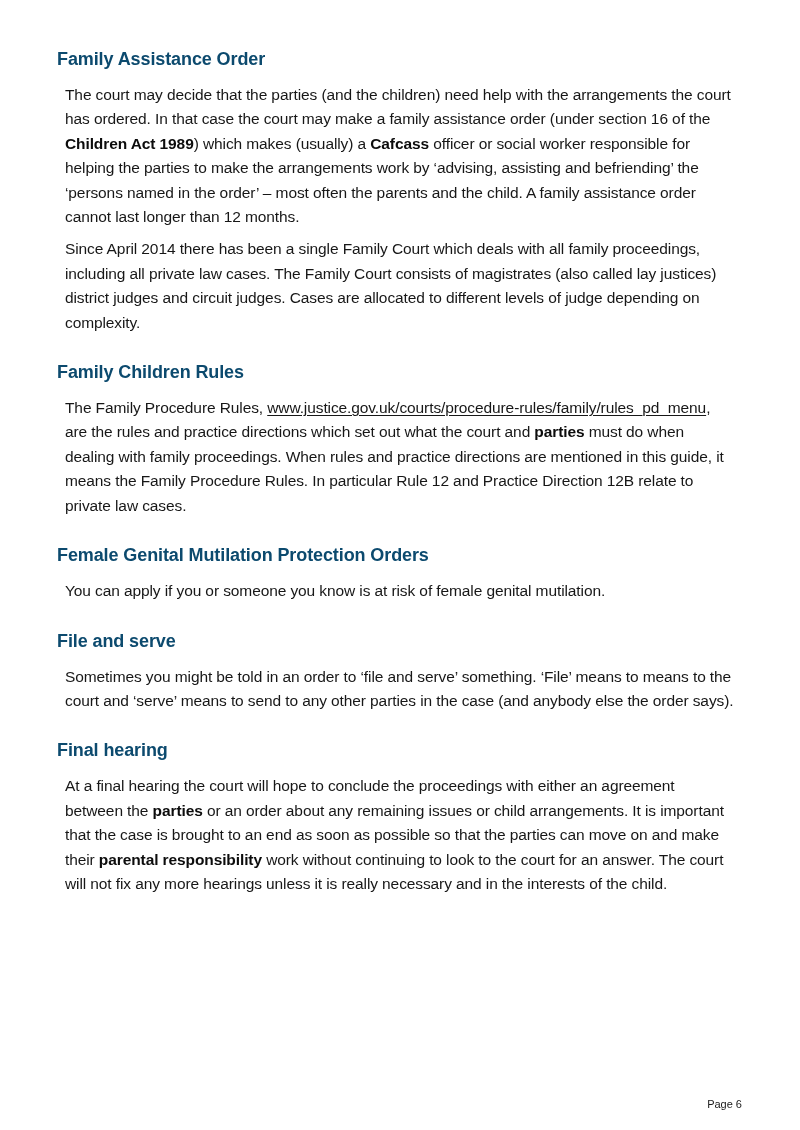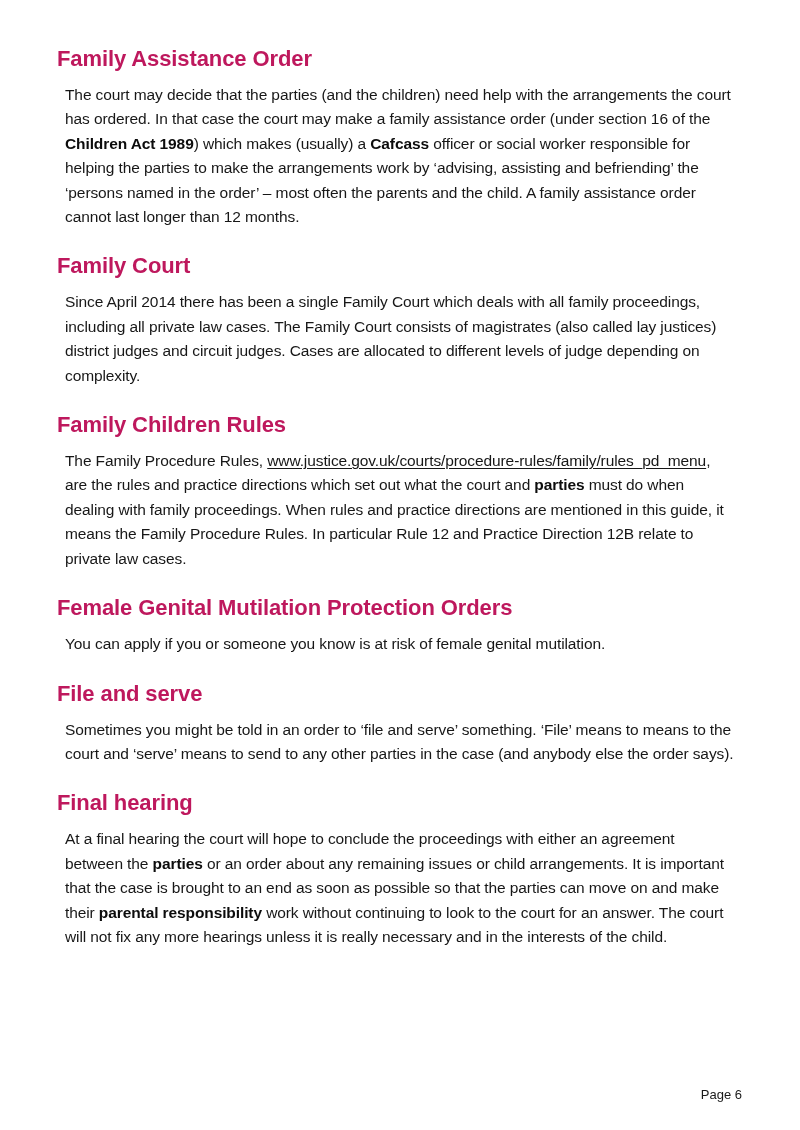--- a/index.html
+++ b/index.html
@@ -19,23 +19,23 @@
     position: relative;
     width: 800px;
     height: 1130px;
     background: #ffffff;
   }
   .content {
     padding: 48px 57px 0 57px;
   }
   section { display: block; }
   h2 {
-    font-size: 22px;
+    font-size: 18px;
     font-weight: 700;
-    color: #be185d;
+    color: #0c4a6e;
     letter-spacing: -0.1px;
     margin: 26px 0 13px 0;
     line-height: 22px;
   }
   section:first-child h2 { margin-top: 0; }
   p {
     font-size: 15.5px;
     line-height: 24.4px;
     margin: 8px;
     color: #171717;
@@ -44,38 +44,37 @@
   strong { font-weight: 700; color: #0c0c0c; }
   a.doc-link {
     color: inherit;
     text-decoration: underline;
     text-underline-offset: 2px;
     cursor: pointer;
   }
   .footer {
     position: absolute;
     right: 58px;
-    bottom: 28px;
-    font-size: 13px;
+    bottom: 20px;
+    font-size: 11px;
     color: #1a1a1a;
   }
 </style>
 </head>
 <body>
 
 <div class="page">
   <div class="content">
 
     <section>
       <h2>Family Assistance Order</h2>
       <p><span>The court may decide that the parties (and the children) need help with the arrangements the court has ordered. In that case the court may make a family assistance order (under section 16 of the </span><strong>Children Act 1989</strong><span>) which makes (usually) a </span><strong>Cafcass</strong><span> officer or social worker responsible for helping the parties to make the arrangements work by ‘advising, assisting and befriending’ the ‘persons named in the order’ – most often the parents and the child. A family assistance order cannot last longer than 12 months.</span></p>
     </section>
 
     <section>
-      <h2>Family Court</h2>
       <p><span>Since April 2014 there has been a single Family Court which deals with all family proceedings, including all private law cases. The Family Court consists of magistrates (also called lay justices) district judges and circuit judges. Cases are allocated to different levels of judge depending on complexity.</span></p>
     </section>
 
     <section>
       <h2>Family Children Rules</h2>
       <p><span>The Family Procedure Rules, </span><a class="doc-link" href="www.justice.gov.uk/courts/procedure-rules/family/rules_pd_menu">www.justice.gov.uk/courts/procedure-rules/family/rules_pd_menu</a><span>, are the rules and practice directions which set out what the court and </span><strong>parties</strong><span> must do when dealing with family proceedings. When rules and practice directions are mentioned in this guide, it means the Family Procedure Rules. In particular Rule 12 and Practice Direction 12B relate to private law cases.</span></p>
     </section>
 
     <section>
       <h2>Female Genital Mutilation Protection Orders</h2>

